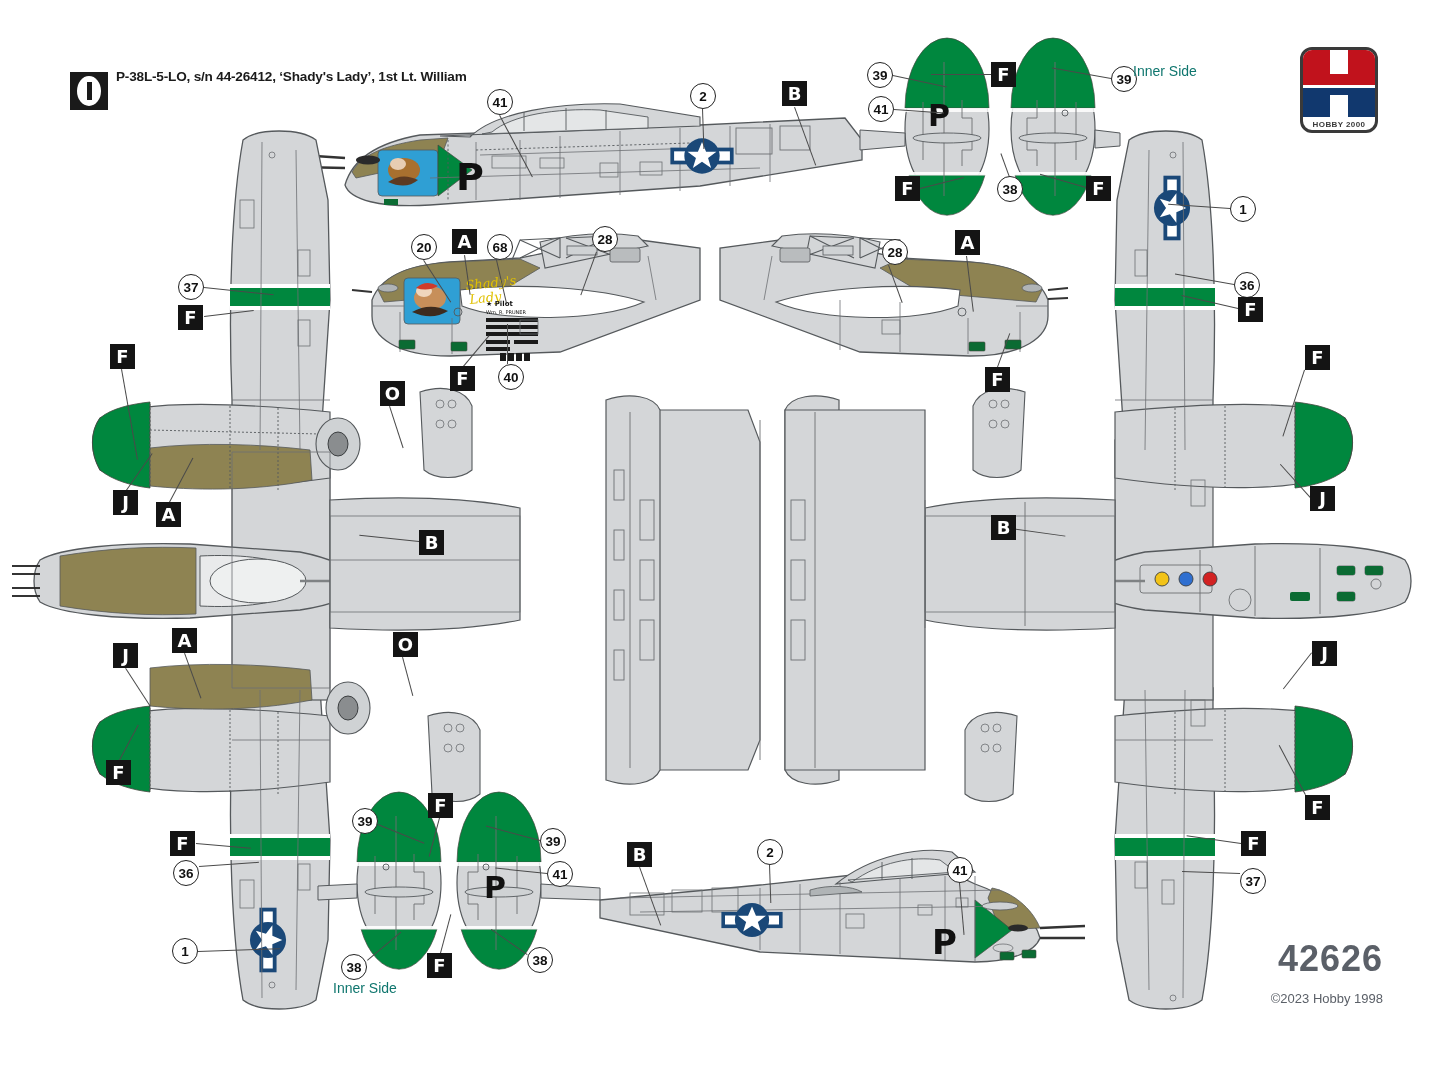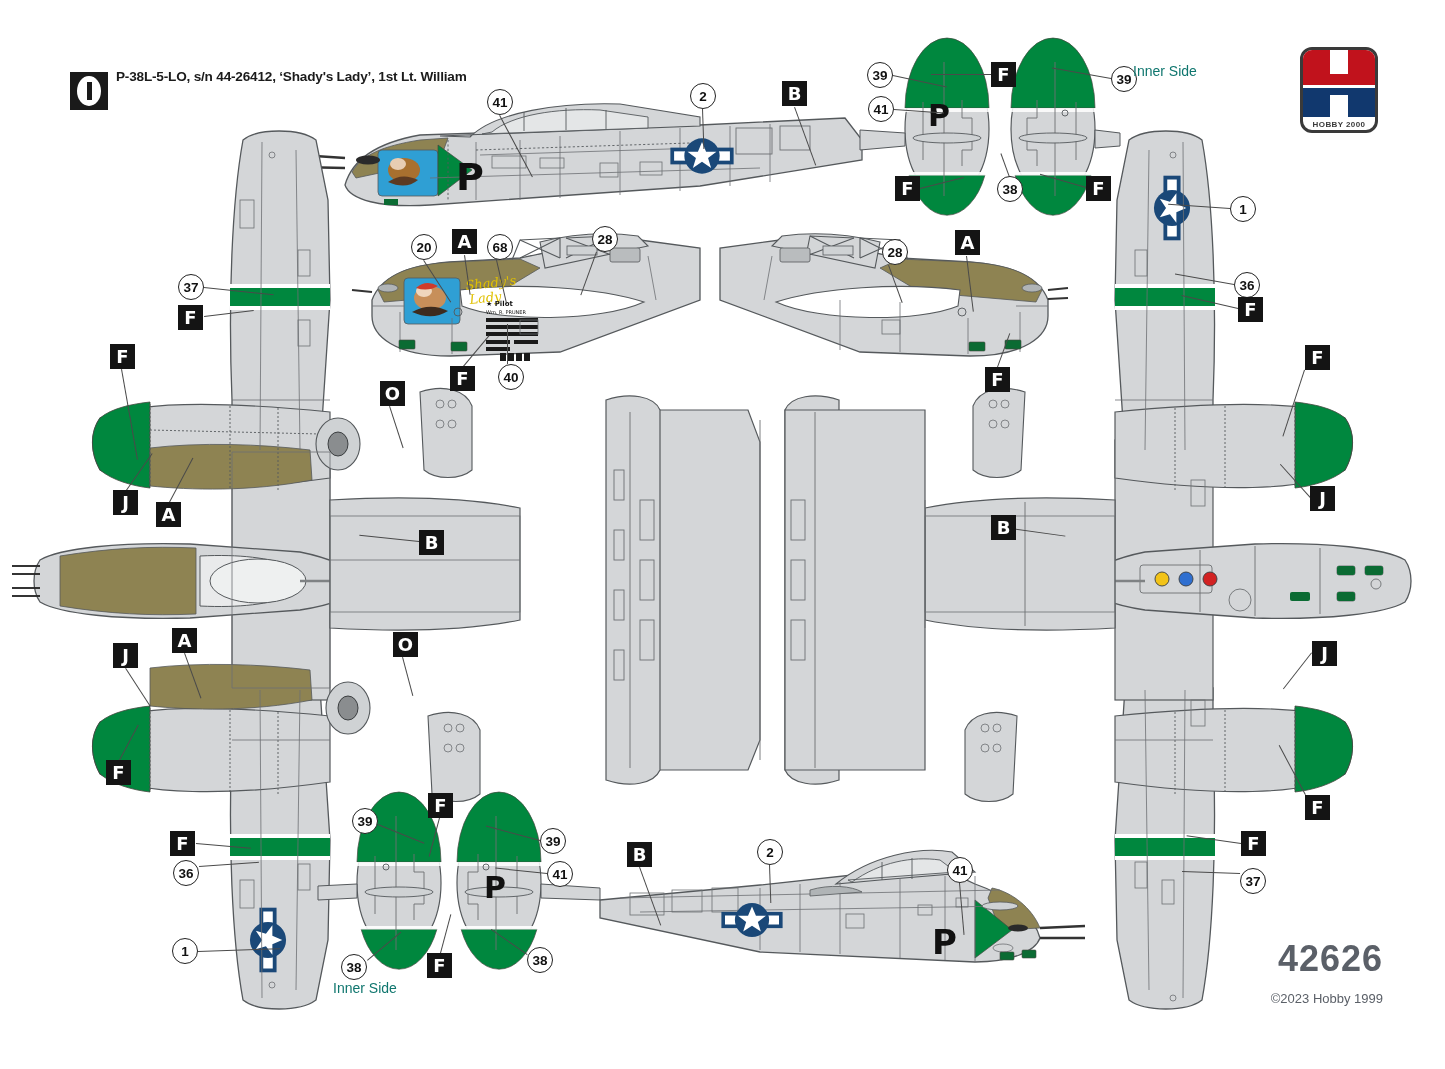--- a/index.html
+++ b/index.html
@@ -53,21 +53,21 @@
   <div class="logo">
     <div class="lt"></div>
       <div class="lb"></div>
     <div class="lh1"></div>
       <div class="lh2"></div>
       <div class="lmid"></div>
     <div class="ltxt">HOBBY 2000</div>
   </div>
 
   <div class="kitno">42626</div>
-  <div class="copy">©2023 Hobby 1999</div>
+  <div class="copy">©2023 Hobby 1998</div>
 
   <svg class="svgwrap" viewBox="0 0 1445 1069">
     <defs>
       <g id="starbar">
         <rect x="-34" y="-9" width="68" height="18" fill="#1a4878"></rect>
         <rect x="-30" y="-5" width="20" height="10" fill="#fff"></rect>
         <rect x="10" y="-5" width="20" height="10" fill="#fff"></rect>
         <circle cx="0" cy="0" r="19" fill="#1a4878"></circle>
         <polygon points="0,-15 4.4,-4.6 15.5,-4.6 6.5,2.2 9.8,12.8 0,6.3 -9.8,12.8 -6.5,2.2 -15.5,-4.6 -4.4,-4.6" fill="#fff"></polygon>
       </g>

